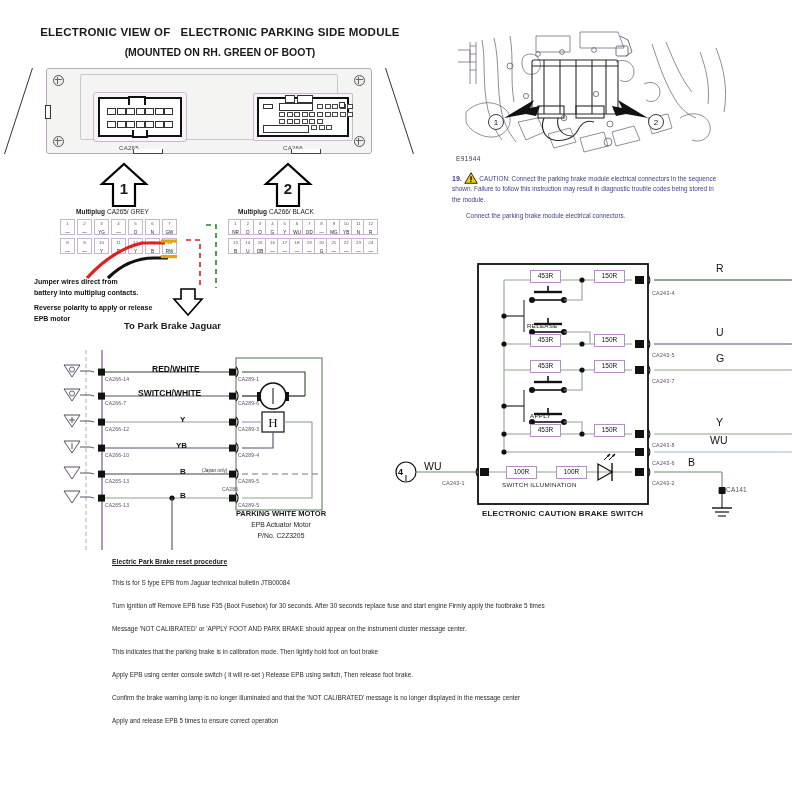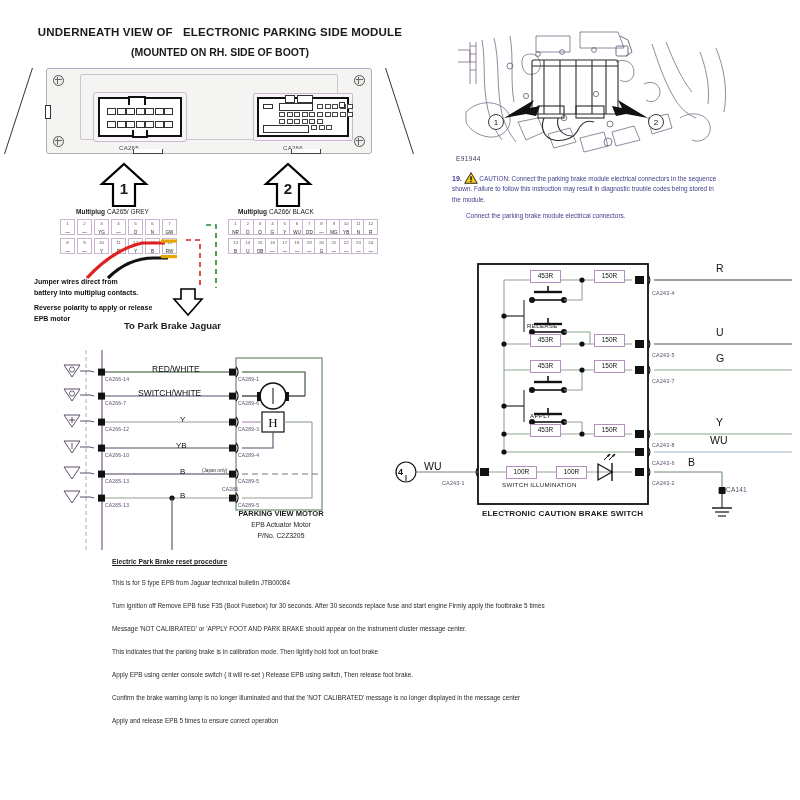--- a/index.html
+++ b/index.html
@@ -78,21 +78,21 @@
   
   #caution{left:452px;top:172px;width:268px;}
   #caution .line1{font-size:6.4px;color:#3d3d8a;line-height:1.62;}
   #cstep{font-weight:bold;color:#3d3d8a;font-size:7px;}
   #ctxt{color:#3d3d8a;}
   #cfollow{position:absolute;left:466px;top:212px;font-size:6.4px;color:#3d3d8a;}
   .warn-tri{display:inline-block;vertical-align:-3px;width:14px;height:12px;}
 
   
   #motor{left:60px;top:350px;width:300px;height:200px;}
-  .wlbl{position:absolute;font-size:8.5px;font-weight:normal;color:#111;}
+  .wlbl{position:absolute;font-size:8.5px;font-weight:bold;color:#111;}
   .wlbl.sm{font-size:8px;}
   .plbl{position:absolute;font-size:5px;color:#5b4a66;letter-spacing:.2px;}
   .tiny{position:absolute;font-size:4.6px;color:#333;}
   .mtitle{position:absolute;font-size:7.5px;font-weight:bold;text-align:center;}
   .msub{position:absolute;font-size:6.8px;text-align:center;color:#222;}
 
   
   #switch{left:392px;top:256px;width:400px;height:272px;}
   .rbox{position:absolute;border:1px solid #b48fc0;background:#fff;
         font-size:6.5px;text-align:center;line-height:1.55;color:#111;}
@@ -105,25 +105,25 @@
   #proc{left:112px;top:558px;width:560px;}
   #proc h4{margin:0 0 13px 0;font-size:6.8px;font-weight:bold;
            text-decoration:underline;color:#222;}
   #proc p{margin:0 0 13px 0;font-size:6.4px;line-height:1.55;color:#2a2a2a;}
   svg{overflow:visible;}
 </style>
 </head>
 <body>
 
 <div class="abs ttl" id="hdr1">
-  <span>UNDERNEATH VIEW OF</span>
+  <span>ELECTRONIC VIEW OF</span>
   &nbsp;
   <span class="big">ELECTRONIC PARKING SIDE MODULE</span>
 </div>
-<div class="abs" id="hdr2">(MOUNTED ON RH. SIDE OF BOOT)</div>
+<div class="abs" id="hdr2">(MOUNTED ON RH. GREEN OF BOOT)</div>
 
 <div class="abs" id="modbox">
   <div class="wing l"></div>
   <div class="wing r"></div>
   <div class="mod-body">
     <div class="mod-inner"></div>
     <div class="screw" style="left:6px;top:6px;"></div>
     <div class="screw" style="right:6px;top:6px;"></div>
     <div class="screw" style="left:6px;bottom:6px;"></div>
     <div class="screw" style="right:6px;bottom:6px;"></div>
@@ -603,21 +603,21 @@
 <div class="plbl" style="left:105px;top:478px;">CA265-13</div>
 <div class="plbl" style="left:105px;top:502px;">CA265-13</div>
 
 <div class="plbl" style="left:238px;top:376px;">CA289-1</div>
 <div class="plbl" style="left:238px;top:400px;">CA289-6</div>
 <div class="plbl" style="left:238px;top:426px;">CA289-3</div>
 <div class="plbl" style="left:238px;top:452px;">CA289-4</div>
 <div class="plbl" style="left:238px;top:478px;">CA289-5</div>
 <div class="plbl" style="left:238px;top:502px;">CA289-5</div>
 
-<div class="mtitle" style="left:216px;top:509px;width:130px;">PARKING VIEW MOTOR</div>
+<div class="mtitle" style="left:216px;top:509px;width:130px;">PARKING WHITE MOTOR</div>
 <div class="msub" style="left:216px;top:521px;width:130px;">EPB Actuator Motor</div>
 <div class="msub" style="left:216px;top:532px;width:130px;">P/No.  C2Z3205</div>
 
 <svg class="abs" id="switch" viewBox="0 0 400 272">
 
   <rect x="86" y="8" width="170" height="240" fill="none" stroke="#111" stroke-width="1.8"></rect>
 
   <g>
     <circle cx="14" cy="216" r="10" fill="none" stroke="#111" stroke-width="1.2"></circle>
     <line x1="14" y1="219" x2="14" y2="225" stroke="#111" stroke-width="1"></line>

